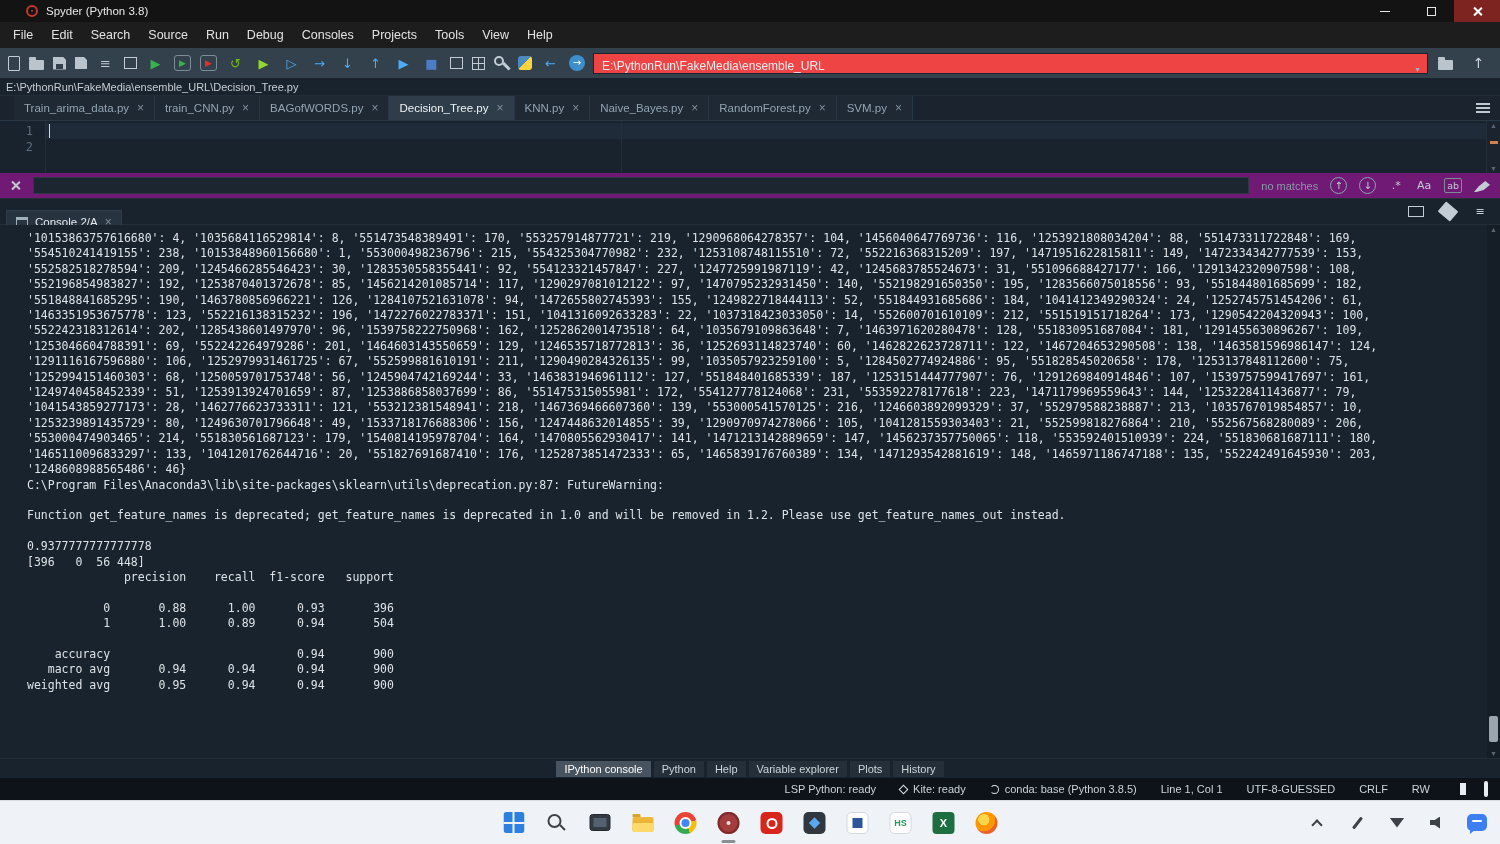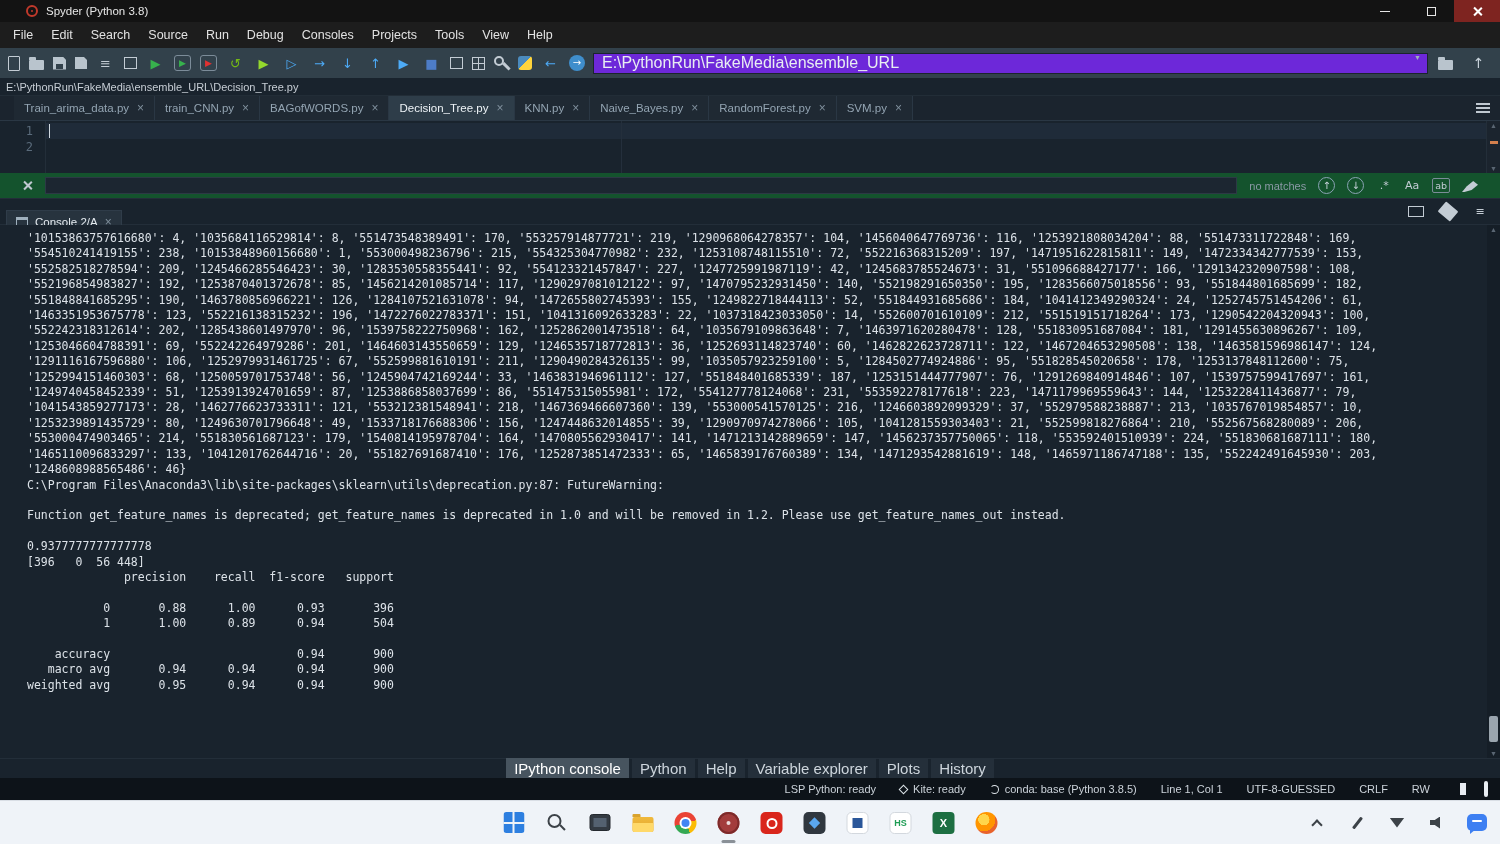--- a/index.html
+++ b/index.html
@@ -41,22 +41,22 @@
     background:linear-gradient(#c3ccd4,#c3ccd4) 50% 0/1px 100% no-repeat,
                linear-gradient(#c3ccd4,#c3ccd4) 0 50%/100% 1px no-repeat;}
   .k-wrench{width:15px;height:15px;position:relative;}
   .k-wrench::before{content:"";position:absolute;left:0;top:0;width:6px;height:6px;border:2px solid #c3ccd4;border-radius:50%;}
   .k-wrench::after{content:"";position:absolute;right:2px;bottom:0;width:2.5px;height:9px;background:#c3ccd4;transform:rotate(-45deg);}
   .k-py{width:14px;height:14px;border-radius:3px;background:linear-gradient(135deg,#4b8bbe 50%,#ffd43b 50%);}
   .k-boxed{border:1px solid #7c8c99;border-radius:3px;width:17px;height:16px;}
   .k-boxed .g{font-size:9px;}
   .k-circ-fwd{width:16px;height:16px;border-radius:50%;background:#3f8ecc;}
   .k-circ-fwd .g{font-size:10px;}
-  .path-combo{flex:1;height:21px;background:#6d28d9;border:1px solid #1b242e;display:flex;align-items:flex-start;
-              padding:0 8px;color:#e8edf2;font-size:16px;margin:0 8px;position:relative;}
+  .path-combo{flex:1;height:21px;background:#ef4444;border:1px solid #1b242e;display:flex;align-items:flex-end;
+              padding:0 8px;color:#e8edf2;font-size:12px;margin:0 8px;position:relative;}
   .path-combo::after{content:"▼";position:absolute;right:6px;font-size:7px;color:#9fb0bd;}
   .tb-right{display:flex;align-items:center;gap:14px;padding-right:4px;}
   .g-up{color:#c8d2da;font-size:14px;font-family:"DejaVu Sans",sans-serif;}
 
   
   .breadcrumb{height:18px;background:#19232D;color:#c6cdd4;font-size:11px;display:flex;align-items:center;
               padding-left:6px;border-bottom:1px solid #222d37;flex:0 0 auto;}
 
   
   .tabbar{height:25px;background:#1b242e;display:flex;align-items:stretch;border-bottom:1px solid #2a3744;flex:0 0 auto;padding-left:14px;}
@@ -76,22 +76,22 @@
   .code-area{flex:1;position:relative;}
   .current-line{position:absolute;left:0;top:2px;height:16px;width:100%;background:#1f2b39;}
   .cursor{position:absolute;left:3px;top:3px;width:1px;height:14px;background:#d0d8df;}
   .ruler{position:absolute;left:575px;top:0;bottom:0;width:1px;background:#242f3c;}
   .ed-scroll{width:14px;background:#1b242e;border-left:1px solid #232e39;position:relative;}
   .ed-scroll::before{content:"▲";position:absolute;top:1px;left:3px;font-size:7px;color:#5a6673;}
   .ed-scroll::after{content:"▼";position:absolute;bottom:1px;left:3px;font-size:7px;color:#5a6673;}
   .ed-mark{position:absolute;top:20px;left:3px;width:8px;height:3px;background:#d4804d;}
 
   
-  .findbar{height:26px;display:flex;align-items:center;background:#14532d;border-bottom:1px solid #232e39;
-           padding:0 22px;gap:12px;flex:0 0 auto;}
+  .findbar{height:26px;display:flex;align-items:center;background:#701a75;border-bottom:1px solid #232e39;
+           padding:0 10px;gap:12px;flex:0 0 auto;}
   .find-x{position:relative;width:11px;height:11px;flex:0 0 auto;}
   .find-x::before,.find-x::after{content:"";position:absolute;left:5px;top:0;width:1.5px;height:11px;background:#c0c8d0;}
   .find-x::before{transform:rotate(45deg);} .find-x::after{transform:rotate(-45deg);}
   .find-input{flex:1;height:17px;border:1px solid #2c3945;background:#1c2631;color:#dce3e9;font-size:11px;
               padding:0 6px;outline:none;}
   .no-matches{color:#8b99a6;font-size:11px;white-space:nowrap;}
   .find-icons{display:flex;align-items:center;gap:12px;}
   .find-ic{display:flex;align-items:center;justify-content:center;color:#c3ccd4;font-size:11px;
            font-family:"DejaVu Sans",sans-serif;min-width:16px;}
   .fk-circ{width:17px;height:17px;border:1px solid #8ba3b5;border-radius:50%;color:#c7d2db;font-size:10px;}
@@ -114,21 +114,21 @@
   .prompt{font-family:"DejaVu Sans Mono",monospace;font-size:11.5px;line-height:15.4px;color:#3fbf6f;
           padding-left:10px;font-weight:bold;}
   .con-scroll{position:absolute;right:0;top:0;bottom:0;width:13px;background:#151e27;}
   .con-scroll::before{content:"▲";position:absolute;top:1px;left:3px;font-size:7px;color:#5a6673;}
   .con-scroll::after{content:"▼";position:absolute;bottom:1px;left:3px;font-size:7px;color:#5a6673;}
   .con-thumb{position:absolute;right:2px;bottom:16px;width:9px;height:26px;background:#9aa5ae;border-radius:2px;}
 
   
   .pane-tabs{height:20px;background:#19232D;display:flex;justify-content:center;align-items:center;gap:3px;
              border-top:1px solid #232e39;flex:0 0 auto;}
-  .ptab{font-size:15px;color:#cdd5dc;background:#242f3a;padding:2px 8px;white-space:nowrap;}
+  .ptab{font-size:11px;color:#cdd5dc;background:#242f3a;padding:2px 8px;white-space:nowrap;}
   .ptab.active{background:#47545f;color:#ffffff;}
 
   
   .statusbar{height:22px;background:#0d1319;display:flex;align-items:center;justify-content:flex-end;gap:24px;
              padding-right:12px;font-size:11px;color:#ccd3da;flex:0 0 auto;}
   .status-item{display:flex;align-items:center;gap:6px;white-space:nowrap;}
   .ic-kite{width:7px;height:7px;border:1.5px solid #dfe5ea;transform:rotate(45deg);}
   .ic-conda{width:9px;height:9px;border:1.5px solid #dfe5ea;border-radius:50%;border-left-color:transparent;}
   .sb-right{display:flex;align-items:center;gap:18px;margin-left:6px;}
   .sk-bars{width:10px;height:12px;border-left:3px solid #e8edf2;border-right:3px solid #e8edf2;}

